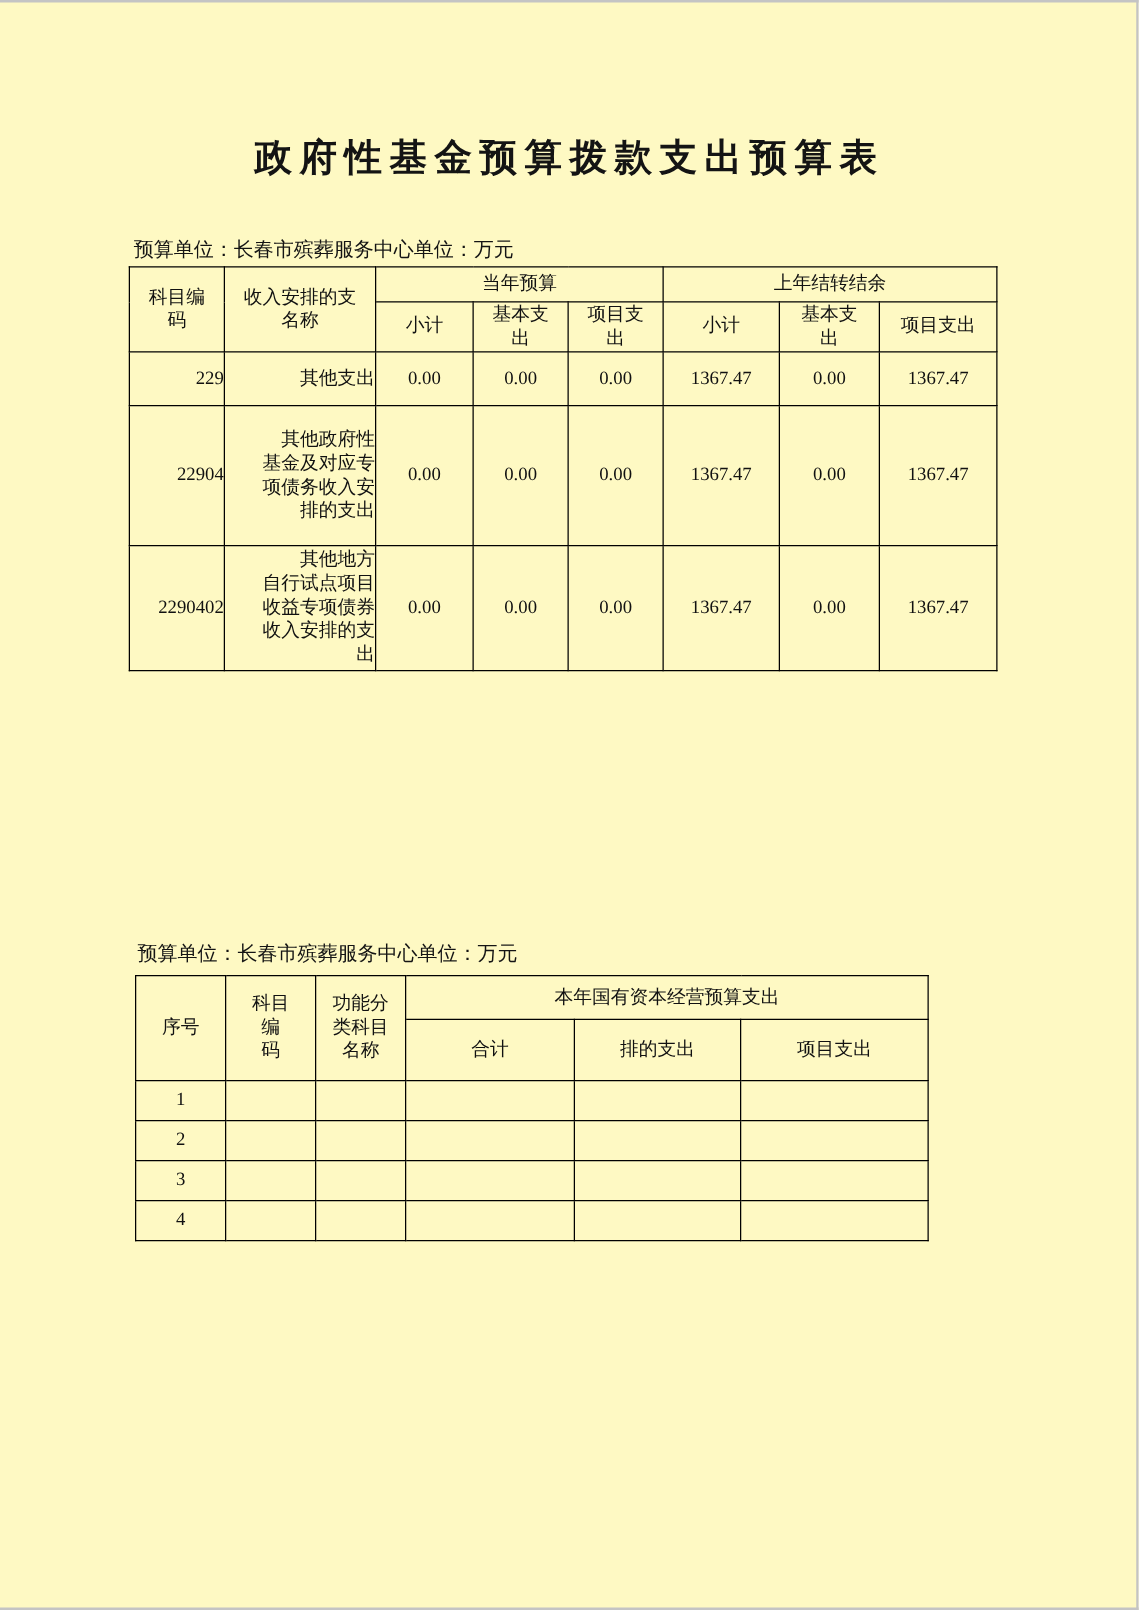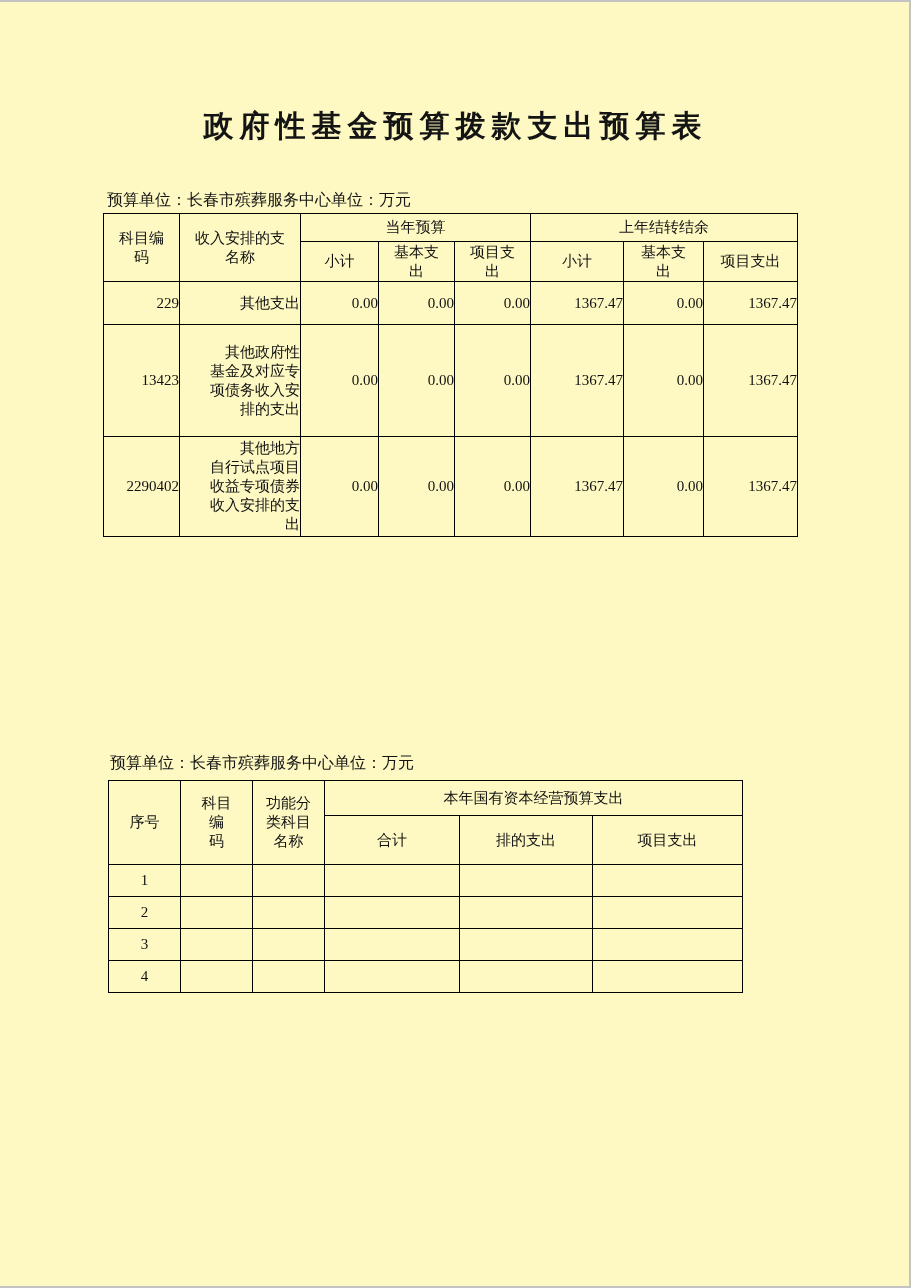--- a/index.html
+++ b/index.html
@@ -63,21 +63,21 @@
     line-height: 19px;
     padding: 0;
     overflow: hidden;
   }
   .t1 { left: 103px; top: 213px; width: 694px; }
   .t2 { left: 108px; top: 780px; width: 634px; }
 
   td.hc { text-align: center; }
   td.code { text-align: right; padding-left: 7px; }
   td.name { text-align: right; padding-left: 6px; padding-right: 6px; }
-  td.num  { text-align: right; padding-right: 8px; white-space: nowrap; }
+  td.num  { text-align: center; padding-right: 8px; white-space: nowrap; }
   td.seq  { text-align: center; }
 
   tr.t1h1 { height: 28px; }
   tr.t1h2 { height: 40px; }
   tr.t1r1 { height: 43px; }
   tr.t1r2 { height: 112px; }
   tr.t1r3 { height: 100px; }
 
   tr.t2h1 { height: 35px; }
   tr.t2h2 { height: 49px; }
@@ -145,21 +145,21 @@
         <td class="code">229</td>
         <td class="name">其他支出</td>
         <td class="num">0.00</td>
         <td class="num">0.00</td>
         <td class="num">0.00</td>
         <td class="num">1367.47</td>
         <td class="num">0.00</td>
         <td class="num">1367.47</td>
       </tr>
       <tr class="t1r2">
-        <td class="code">13423</td>
+        <td class="code">22904</td>
         <td class="name">　　其他政府性
 基金及对应专
 项债务收入安
 排的支出</td>
         <td class="num">0.00</td>
         <td class="num">0.00</td>
         <td class="num">0.00</td>
         <td class="num">1367.47</td>
         <td class="num">0.00</td>
         <td class="num">1367.47</td>

